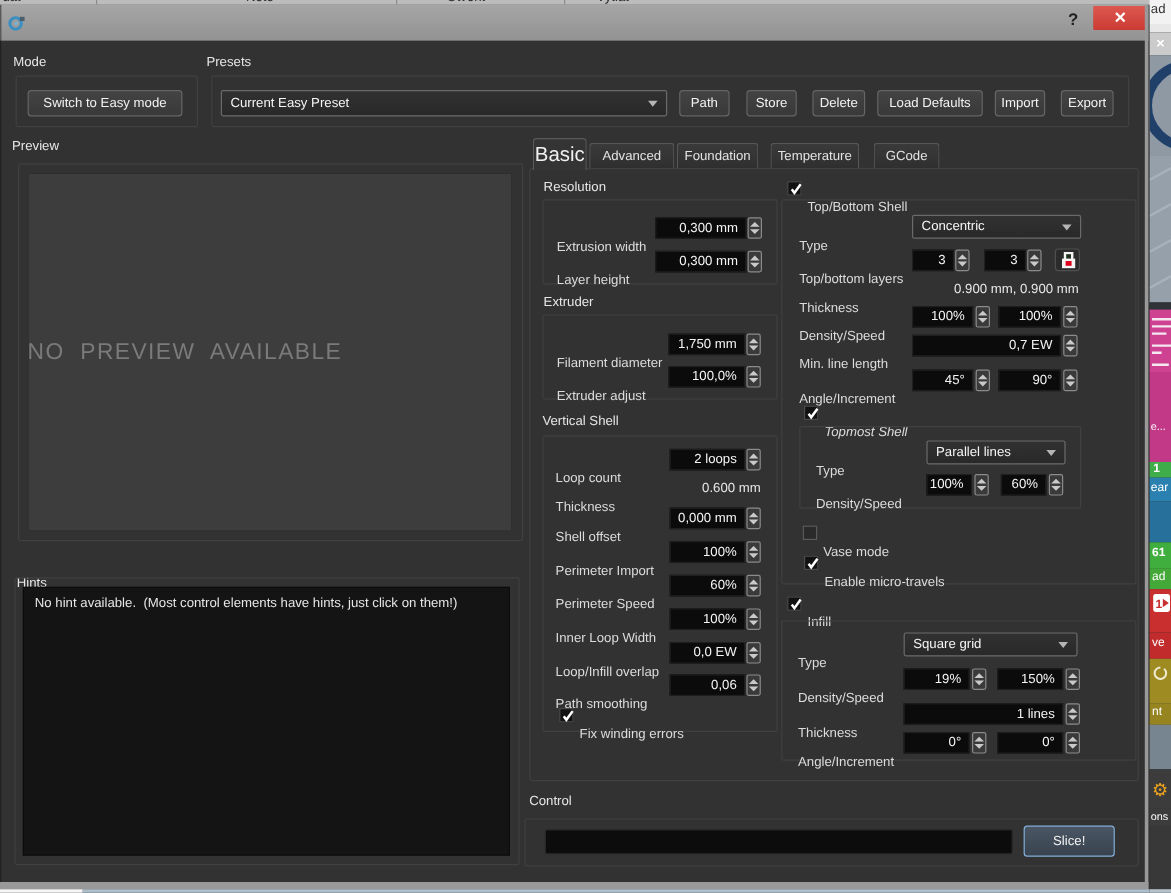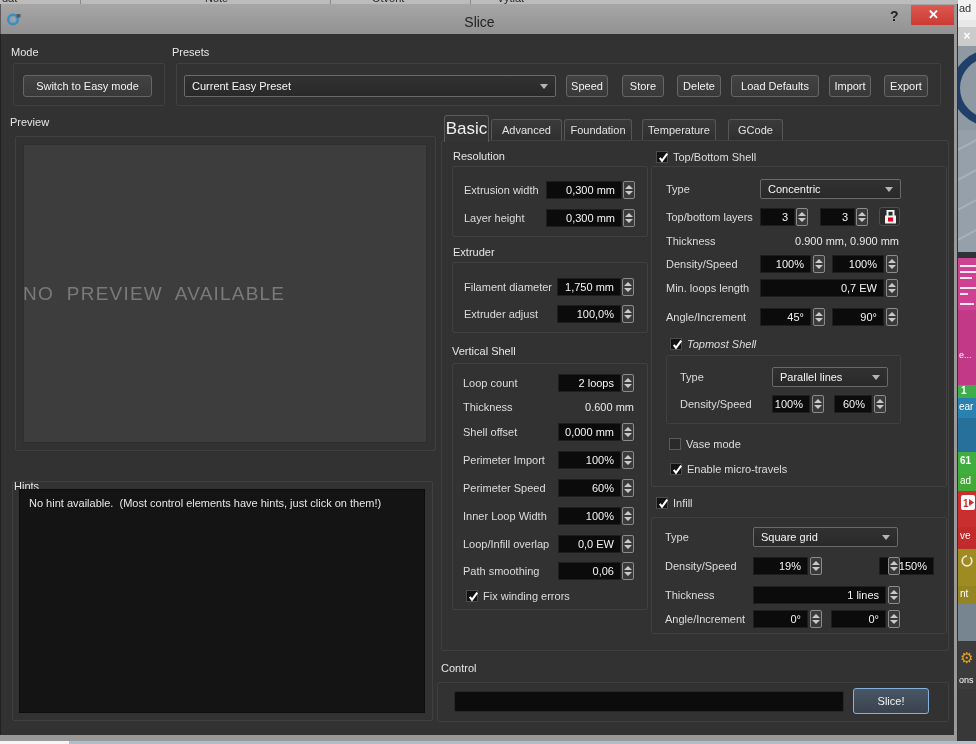--- a/index.html
+++ b/index.html
@@ -1,18 +1,18 @@
 <!DOCTYPE html>
 <html><head><meta charset="utf-8">
 <style>
 * { margin:0; padding:0; box-sizing:border-box; }
 html,body { width:976px; height:744px; overflow:hidden; background:#323232;
   font-family:"Liberation Sans", sans-serif; }
 .abs { position:absolute; }
-.lab { position:absolute; font-size:11px; color:#dcdcdc; white-space:nowrap; line-height:16px; }
+.lab { position:absolute; font-size:11px; color:#dcdcdc; white-space:nowrap; line-height:16px;margin-top:16px; }
 .val { position:absolute; background:#0b0b0b; border:1px solid #1e1e1e;
   color:#f5f5f5; font-size:11px; text-align:right; padding-right:6px; }
 .spin { position:absolute; background:#3a3a3a; border:1px solid #8b8b8b; border-radius:2px; }
 .spin i { position:absolute; width:0; height:0; left:1px;
   border-left:4px solid transparent; border-right:4px solid transparent; }
 .spin .up { top:3px; border-bottom:4px solid #c9c9c9; }
 .spin .dn { bottom:3px; border-top:4px solid #c9c9c9; }
 .combo { position:absolute; background:linear-gradient(#313131,#292929);
   border:1px solid #6a6a6a; border-radius:2px; color:#f5f5f5; font-size:11px;
   padding-left:7px; }
@@ -104,36 +104,35 @@
     <span style="position:absolute;left:1px;top:1px;font-size:9px">ons</span>
   </div>
 <div class="seg" style="top:689px;height:52px;background:#383838"></div>
 <div class="seg" style="top:741px;height:3px;background:#b5c2cc"></div>
 <div class="abs" style="left:0;top:4px;width:957px;height:30px;background:linear-gradient(#a6a6a6,#929292);border-left:1px solid #5a5a5a;">
 <svg width="16" height="16" style="position:absolute;left:5px;top:8px">
       <circle cx="7" cy="7.5" r="4.8" fill="none" stroke="#3a8fc2" stroke-width="2.5"></circle>
       <circle cx="7.5" cy="7.5" r="1.6" fill="#7ab3d2"></circle>
       <rect x="10.5" y="2" width="4" height="3.5" fill="#4d5f6b"></rect>
     </svg>
-<div class="abs" style="left:0;top:10px;width:957px;text-align:center;font-size:14px;color:#242424;">Slice</div>
 <div class="abs" style="left:889px;top:4px;font-size:14px;font-weight:bold;color:#222;">?</div>
 <div class="abs" style="left:910px;top:1px;width:45px;height:20px;background:linear-gradient(#dd5850,#cb3b33);border-radius:1px;text-align:center;"><span style="color:#fff;font-size:13px;font-weight:bold;line-height:19px;">✕</span></div>
 </div>
 <div class="abs" style="left:0;top:34px;width:954px;height:701px;background:#323232;border-left:1px solid #212121;"></div>
 <div class="abs" style="left:954px;top:4px;width:3px;height:737px;background:#999;"></div>
 <div class="abs" style="left:0;top:735px;width:957px;height:6px;background:#999;"></div>
 <div class="abs" style="left:0;top:741px;width:69px;height:3px;background:#f5f5f5;"></div>
 <div class="abs" style="left:69px;top:741px;width:889px;height:3px;background:#aebecb;"></div>
 <div class="glab" style="left:11px;top:45px;">Mode</div>
 <div class="gframe" style="left:13px;top:63px;width:152px;height:43px;"></div>
 <div class="btn" style="left:23px;top:75px;width:129px;height:22px;line-height:20px;">Switch to Easy mode</div>
 <div class="glab" style="left:172px;top:45px;">Presets</div>
 <div class="gframe" style="left:176px;top:63px;width:765px;height:43px;"></div>
 <div class="combo" style="left:184px;top:75px;width:372px;height:22px;line-height:20px;">Current Easy Preset<i></i></div>
-<div class="btn" style="left:566px;top:75px;width:42px;height:22px;line-height:20px;">Speed</div>
+<div class="btn" style="left:566px;top:75px;width:42px;height:22px;line-height:20px;">Path</div>
 <div class="btn" style="left:622px;top:75px;width:42px;height:22px;line-height:20px;">Store</div>
 <div class="btn" style="left:677px;top:75px;width:44px;height:22px;line-height:20px;">Delete</div>
 <div class="btn" style="left:731px;top:75px;width:88px;height:22px;line-height:20px;">Load Defaults</div>
 <div class="btn" style="left:829px;top:75px;width:42px;height:22px;line-height:20px;">Import</div>
 <div class="btn" style="left:884px;top:75px;width:44px;height:22px;line-height:20px;">Export</div>
 <div class="glab" style="left:10px;top:115px;">Preview</div>
 <div class="gframe" style="left:15px;top:136px;width:421px;height:315px;"></div>
 <div class="abs" style="left:23px;top:144px;width:404px;height:299px;background:#3d3d3d;border:1px solid #2e2e2e;"></div>
 <div class="abs" style="left:23px;top:283px;width:404px;text-align:left;font-size:19px;letter-spacing:1.2px;color:#7a7a7a;">NO&nbsp; PREVIEW&nbsp; AVAILABLE</div>
 <div class="glab" style="left:14px;top:463px;margin-top:16px;">Hints</div>
@@ -260,21 +259,21 @@
 <div class="val" style="left:760px;top:255px;width:51px;height:18px;line-height:16px;">100%</div>
 <div class="spin" style="left:813px;top:255px;width:12px;height:18px;">
     <i class="up"></i>
     <i class="dn"></i>
   </div>
 <div class="val" style="left:832px;top:255px;width:52px;height:18px;line-height:16px;">100%</div>
 <div class="spin" style="left:886px;top:255px;width:12px;height:18px;">
     <i class="up"></i>
     <i class="dn"></i>
   </div>
-<div class="lab" style="left:666px;top:280px;">Min. loops length</div>
+<div class="lab" style="left:666px;top:280px;">Min. line length</div>
 <div class="val" style="left:760px;top:279px;width:124px;height:18px;line-height:16px;">0,7 EW</div>
 <div class="spin" style="left:886px;top:279px;width:12px;height:18px;">
     <i class="up"></i>
     <i class="dn"></i>
   </div>
 <div class="lab" style="left:666px;top:309px;">Angle/Increment</div>
 <div class="val" style="left:760px;top:308px;width:51px;height:18px;line-height:16px;">45°</div>
 <div class="spin" style="left:813px;top:308px;width:12px;height:18px;">
     <i class="up"></i>
     <i class="dn"></i>
@@ -320,21 +319,21 @@
 <div class="lab" style="left:673px;top:495px;">Infill</div>
 <div class="gframe" style="left:651px;top:517px;width:296px;height:117px;"></div>
 <div class="lab" style="left:665px;top:529px;">Type</div>
 <div class="combo" style="left:753px;top:527px;width:145px;height:20px;line-height:18px;">Square grid<i></i></div>
 <div class="lab" style="left:665px;top:558px;">Density/Speed</div>
 <div class="val" style="left:753px;top:557px;width:55px;height:18px;line-height:16px;">19%</div>
 <div class="spin" style="left:810px;top:557px;width:12px;height:18px;">
     <i class="up"></i>
     <i class="dn"></i>
   </div>
-<div class="val" style="left:831px;top:557px;width:55px;height:18px;line-height:16px;margin-left:48px;">150%</div>
+<div class="val" style="left:831px;top:557px;width:55px;height:18px;line-height:16px;">150%</div>
 <div class="spin" style="left:888px;top:557px;width:12px;height:18px;">
     <i class="up"></i>
     <i class="dn"></i>
   </div>
 <div class="lab" style="left:665px;top:587px;">Thickness</div>
 <div class="val" style="left:753px;top:586px;width:133px;height:18px;line-height:16px;">1 lines</div>
 <div class="spin" style="left:888px;top:586px;width:12px;height:18px;">
     <i class="up"></i>
     <i class="dn"></i>
   </div>

